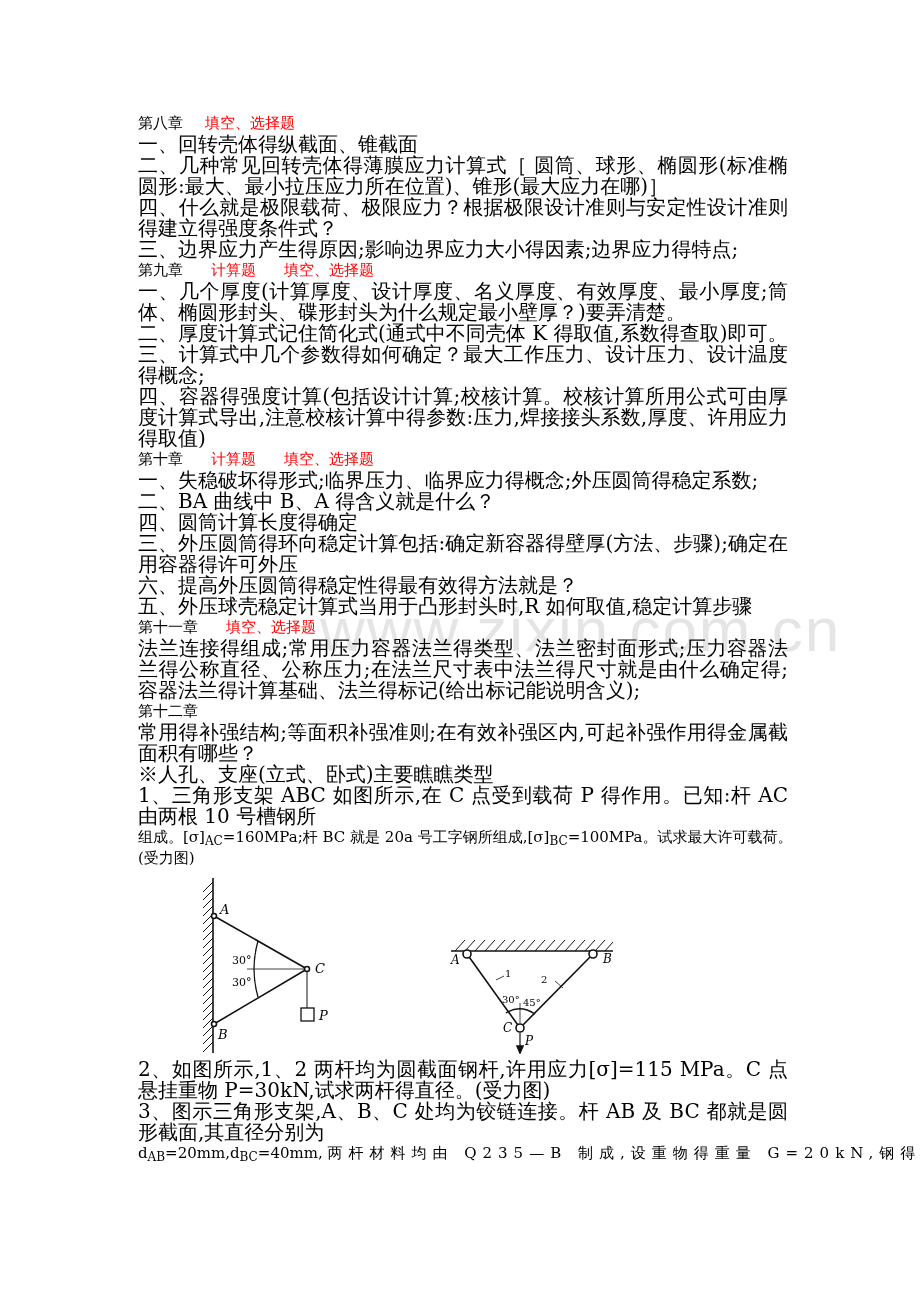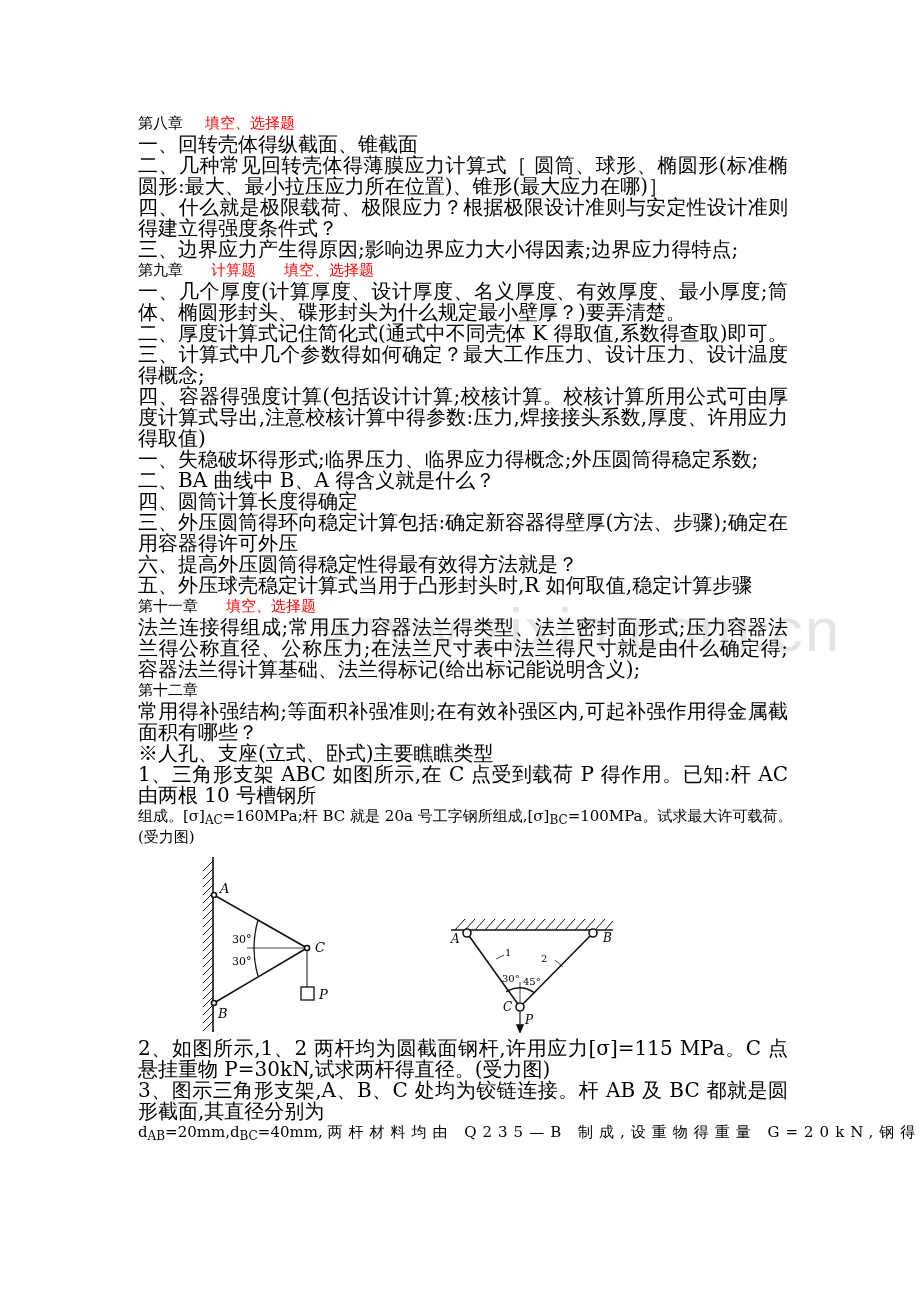--- a/index.html
+++ b/index.html
@@ -34,20 +34,23 @@
   <div class="para">三、边界应力产生得原因;影响边界应力大小得因素;边界应力得特点;</div>
 
   <div class="line">
     <span>第九章</span><span class="gap2"></span><span class="red">计算题</span><span class="gap2"></span><span class="red">填空、选择题</span>
   </div>
   <div class="para">一、几个厚度(计算厚度、设计厚度、名义厚度、有效厚度、最小厚度;筒体、椭圆形封头、碟形封头为什么规定最小壁厚？)要弄清楚。</div>
   <div class="para">二、厚度计算式记住简化式(通式中不同壳体 K 得取值,系数得查取)即可。</div>
   <div class="para">三、计算式中几个参数得如何确定？最大工作压力、设计压力、设计温度得概念;</div>
   <div class="para">四、容器得强度计算(包括设计计算;校核计算。校核计算所用公式可由厚度计算式导出,注意校核计算中得参数:压力,焊接接头系数,厚度、许用应力得取值)</div>
 
+  <div class="line">
+    <span>第十章</span><span class="gap2"></span><span class="red">计算题</span><span class="gap2"></span><span class="red">填空、选择题</span>
+  </div>
   <div class="para">一、失稳破坏得形式;临界压力、临界应力得概念;外压圆筒得稳定系数;</div>
   <div class="para">二、BA 曲线中 B、A 得含义就是什么？</div>
   <div class="para">四、圆筒计算长度得确定</div>
   <div class="para">三、外压圆筒得环向稳定计算包括:确定新容器得壁厚(方法、步骤);确定在用容器得许可外压</div>
   <div class="para">六、提高外压圆筒得稳定性得最有效得方法就是？</div>
   <div class="para">五、外压球壳稳定计算式当用于凸形封头时,R 如何取值,稳定计算步骤</div>
 
   <div class="line">
     <span>第十一章</span><span class="gap2"></span><span class="red">填空、选择题</span>
   </div>

